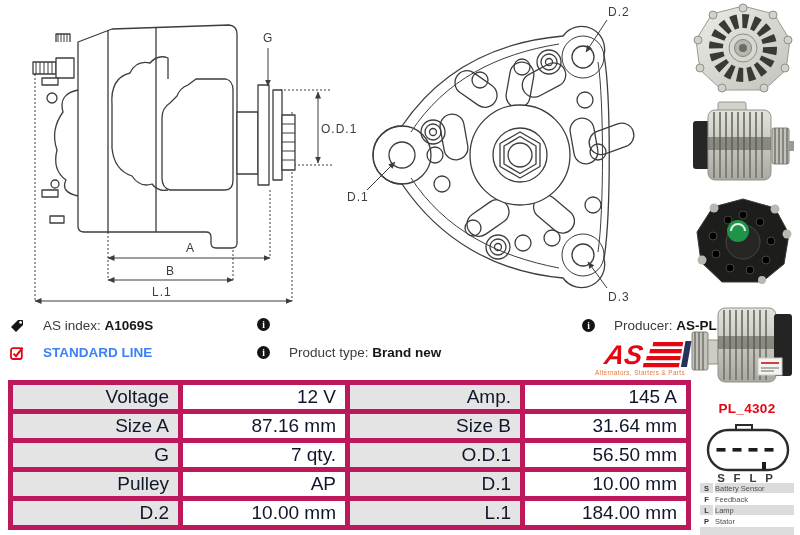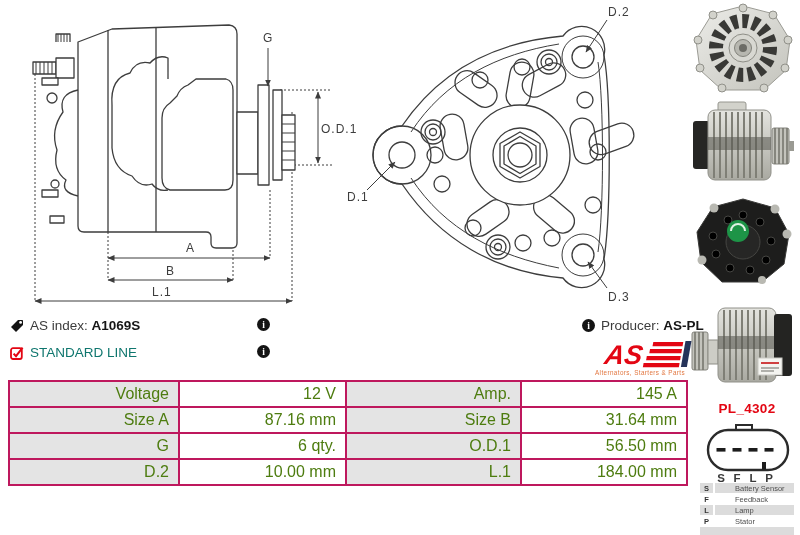--- a/index.html
+++ b/index.html
@@ -7,38 +7,38 @@
         font-family:"Liberation Sans",sans-serif;color:#3c3c3c;}
   svg{display:block;overflow:visible;}
   
   #side-drawing{position:absolute;left:0;top:0;width:350px;height:312px;}
   #front-drawing{position:absolute;left:345px;top:0;width:345px;height:312px;}
   .dim-text{font-size:12px;fill:#3d3d3d;letter-spacing:1px;font-family:"Liberation Sans",sans-serif;}
   
   .photo{position:absolute;left:688px;width:110px;height:94px;background:#fff;}
   
   .info{position:absolute;left:10px;top:318px;width:690px;height:62px;font-size:13.5px;}
-  .info-cell{position:absolute;display:flex;align-items:center;gap:6px;white-space:nowrap;}
+  .info-cell{position:absolute;display:flex;align-items:center;gap:19px;white-space:nowrap;}
   .info-cell b{color:#161616;}
-  .red{color:#0f766e;font-weight:normal;}
+  .red{color:#3b82f6;font-weight:bold;}
   .icon-badge{flex:0 0 auto;display:inline-flex;}
   
   .spec{position:absolute;left:8px;top:380px;border-collapse:collapse;table-layout:fixed;width:678px;}
-  .spec td{border:2px solid #be185d;height:24px;font-size:16px;color:#4d7c0f;
+  .spec td{border:5px solid #be185d;height:24px;font-size:19px;color:#0f172a;
            text-align:right;padding:0 9px 0 4px;overflow:hidden;}
   .spec td.lbl{background:#e4e4e4;}
   .spec td.val{background:#ffffff;border-radius:8px;}
   
   .conn-title{position:absolute;left:693px;top:401px;width:108px;text-align:center;
               font-size:13.5px;font-weight:bold;color:#e30613;letter-spacing:.3px;}
   #conn-svg{position:absolute;left:700px;top:420px;width:96px;height:62px;}
   .conn-legend{position:absolute;left:700px;top:483px;width:94px;font-size:7.5px;color:#4f4f4f;}
   .leg-row{display:flex;height:10px;margin-bottom:1px;}
   .leg-pin{width:13px;margin-right:2px;display:flex;align-items:center;justify-content:center;font-weight:bold;color:#333;}
-  .leg-desc{flex:1;display:flex;align-items:center;padding-left:20px;}
+  .leg-desc{flex:1;display:flex;align-items:center;padding-left:0;}
   .leg-row.odd .leg-pin,.leg-row.odd .leg-desc{background:#dcdcdc;}
   .leg-row.even .leg-pin,.leg-row.even .leg-desc{background:#ffffff;}
   .leg-row.fill{background:#dcdcdc;height:8px;}
 </style>
 </head>
 <body>
 
 <div class="page">
 
   <svg id="side-drawing" viewBox="0 0 350 312">
@@ -329,20 +329,21 @@
       </span>
     </div>
 
     <div class="info-cell" style="left:247px;top:27px;">
       <span class="icon-badge">
         <svg width="13" height="13" viewBox="0 0 13 13">
             <circle cx="6.5" cy="6.5" r="6.5" fill="#141414"></circle>
             <text x="6.5" y="9.8" text-anchor="middle" font-size="9.5" font-weight="bold" font-family="Liberation Serif,serif" fill="#fff">i</text>
           </svg>
       </span>
+      <span><span>Product type:</span> <b>Brand new</b></span>
     </div>
 
     <div class="info-cell" style="left:572px;top:0;">
       <span class="icon-badge">
         <svg width="13" height="13" viewBox="0 0 13 13">
             <circle cx="6.5" cy="6.5" r="6.5" fill="#141414"></circle>
             <text x="6.5" y="9.8" text-anchor="middle" font-size="9.5" font-weight="bold" font-family="Liberation Serif,serif" fill="#fff">i</text>
           </svg>
       </span>
       <span><span>Producer:</span> <b>AS-PL</b></span>
@@ -378,23 +379,29 @@
         <td class="val">145 A</td>
       </tr>
       <tr>
         <td class="lbl">Size A</td>
         <td class="val">87.16 mm</td>
         <td class="lbl">Size B</td>
         <td class="val">31.64 mm</td>
       </tr>
       <tr>
         <td class="lbl">G</td>
-        <td class="val">6 qty.</td>
+        <td class="val">7 qty.</td>
         <td class="lbl">O.D.1</td>
         <td class="val">56.50 mm</td>
+      </tr>
+      <tr>
+        <td class="lbl">Pulley</td>
+        <td class="val">AP</td>
+        <td class="lbl">D.1</td>
+        <td class="val">10.00 mm</td>
       </tr>
       <tr>
         <td class="lbl">D.2</td>
         <td class="val">10.00 mm</td>
         <td class="lbl">L.1</td>
         <td class="val">184.00 mm</td>
       </tr>
     </tbody>
   </table>
 

